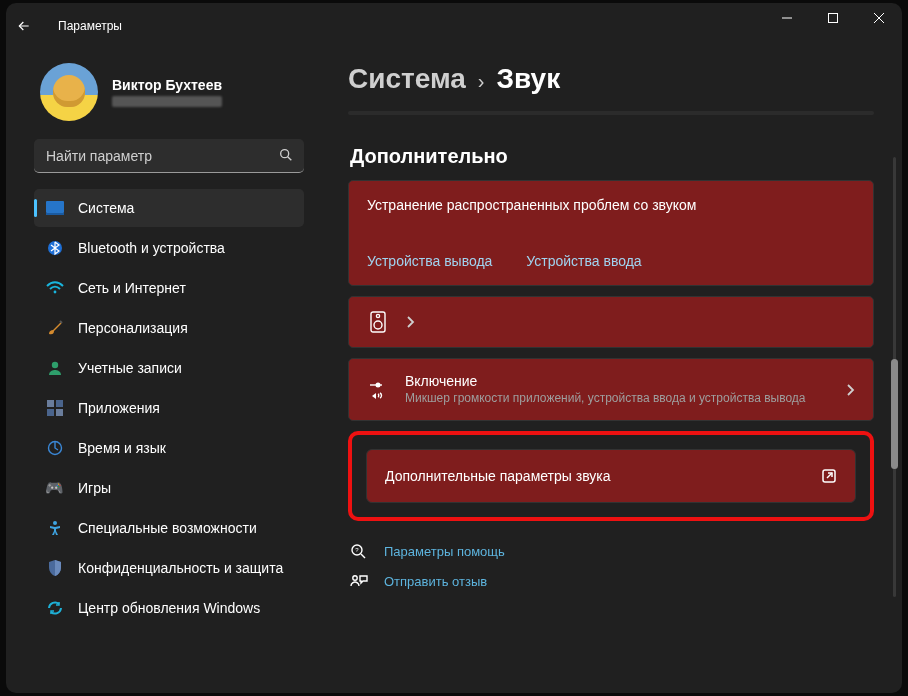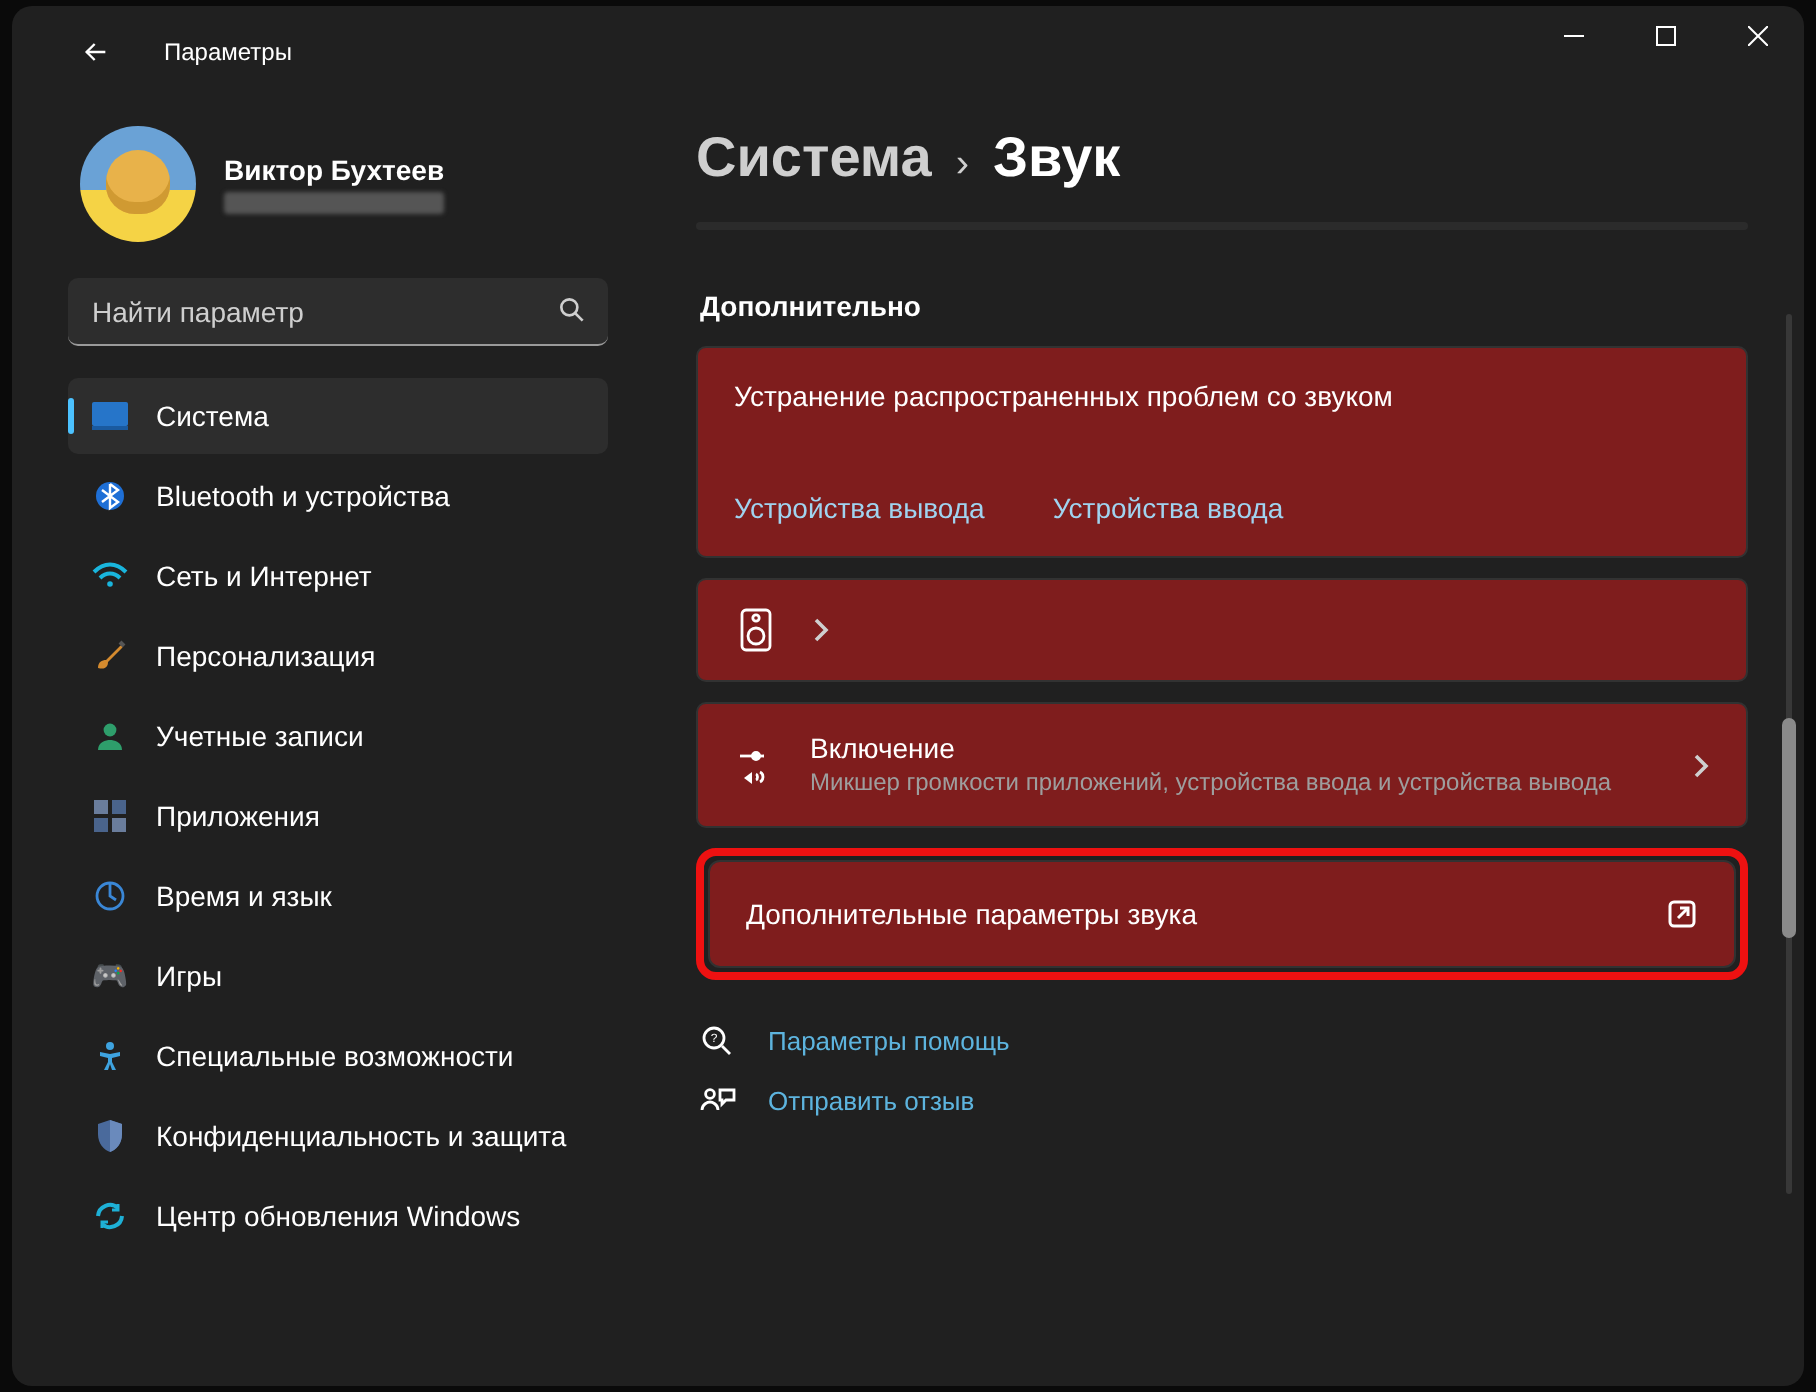--- a/index.html
+++ b/index.html
@@ -1,20 +1,20 @@
 <!DOCTYPE html>
 <html><head>
 <meta charset="utf-8">
 <style>
   * { box-sizing: border-box; margin: 0; padding: 0; font-family: "Segoe UI", Arial, sans-serif; }
   body { width: 908px; height: 696px; background: #0a0a0a; overflow: hidden; }
   .window { width: 896px; height: 690px; margin: 3px auto; background: #202020; border-radius: 10px; position: relative; color: #fff; overflow: hidden; }
 
   
-  .titlebar { height: 46px; display: flex; align-items: center; padding: 0 0 0 26px; position: relative; }
+  .titlebar { height: 46px; display: flex; align-items: center; padding: 0 0 0 2px; position: relative; }
   .back-btn { width: 32px; height: 32px; display: flex; align-items: center; justify-content: center; border-radius: 4px; cursor: pointer; color: #fff; }
   .title-text { font-size: 12px; margin-left: 18px; color: #fff; }
   .win-controls { position: absolute; right: 0; top: 0; display: flex; }
   .win-ctrl { width: 46px; height: 30px; display: flex; align-items: center; justify-content: center; color: #fff; cursor: pointer; font-size: 10px; }
   .win-ctrl svg { stroke: #fff; }
 
   
   .content { display: flex; height: calc(100% - 46px); }
   .sidebar { width: 310px; padding: 10px 12px 10px 12px; }
   .main { flex: 1; padding: 14px 28px 10px 32px; position: relative; overflow: hidden; }
@@ -44,39 +44,39 @@
   .nav-item.active { background: #2d2d2d; }
   .nav-item.active::before { content:""; position:absolute; left:0; top:10px; bottom:10px; width:3px; background:#4cc2ff; border-radius:2px; }
   .nav-icon { width: 18px; height: 18px; flex-shrink:0; display:flex; align-items:center; justify-content:center; font-size:15px; }
 
   
   .breadcrumb { display: flex; align-items: baseline; gap: 12px; font-size: 28px; font-weight: 600; color: #fff; }
   .breadcrumb .sysl { color: #cfcfcf; font-weight: 600; }
   .breadcrumb .chev { color: #cfcfcf; font-size: 20px; font-weight: 400; }
   .topbar-shadow { height: 4px; background: #2b2b2b; border-radius: 2px; margin-top: 16px; }
 
-  .section-label { font-size: 14px; font-weight: 600; color: #fff; margin: 30px 0 12px 2px; }
+  .section-label { font-size: 20px; font-weight: 600; color: #fff; margin: 30px 0 12px 2px; }
 
   .card {
     background: #7f1d1d; border: 1px solid #323232; border-radius: 5px;
     padding: 16px 18px; color: #fff; margin-bottom: 10px; position: relative;
   }
   .card.clicker { cursor:pointer; }
   .card.trouble .ct { font-size: 14px; }
   .card.trouble .links { display: flex; gap: 34px; margin-top: 40px; }
   .card.trouble .links span { color: #a0d3ef; font-size: 14px; cursor: pointer; }
 
   .card.row { display: flex; align-items: center; gap: 16px; padding: 14px 18px; }
   .card.row .ricon { width: 22px; display:flex; justify-content:center; color:#fff; flex-shrink:0; }
   .card.row .rtext { flex:1; }
   .card.row .rtitle { font-size: 14px; color: #fff; }
   .card.row .rdesc { font-size: 12px; color: #9e9e9e; margin-top: 2px; line-height: 1.25; }
   .card.row .rarrow { color: #cfcfcf; flex-shrink:0; }
 
-  .highlighted { border: 4px solid #e11; border-radius: 10px; padding: 2px; margin-top: 10px; }
+  .highlighted { border: 4px solid #e11; border-radius: 10px; padding: 14px; margin-top: 10px; }
   .highlighted .card { margin: 0; border-radius: 6px; padding: 18px 18px; display:flex; align-items:center; }
   .highlighted .htitle { font-size: 14px; flex:1; }
   .highlighted .hicon { color:#fff; }
 
   .help-links { margin-top: 22px; display: flex; flex-direction: column; gap: 14px; padding-left: 2px; }
   .help-link { display: flex; align-items: center; gap: 16px; color: #5db4de; font-size: 13px; cursor: pointer; }
   .help-link .hicon { width: 18px; color: #fff; display:flex; justify-content:center; }
 
   .scrollbar { position:absolute; right:6px; top:108px; width:3px; height:440px; background:#383838; border-radius:2px; }
   .scrollthumb { position:absolute; right:4px; top:310px; width:7px; height:110px; background:#8a8a8a; border-radius:4px; }

